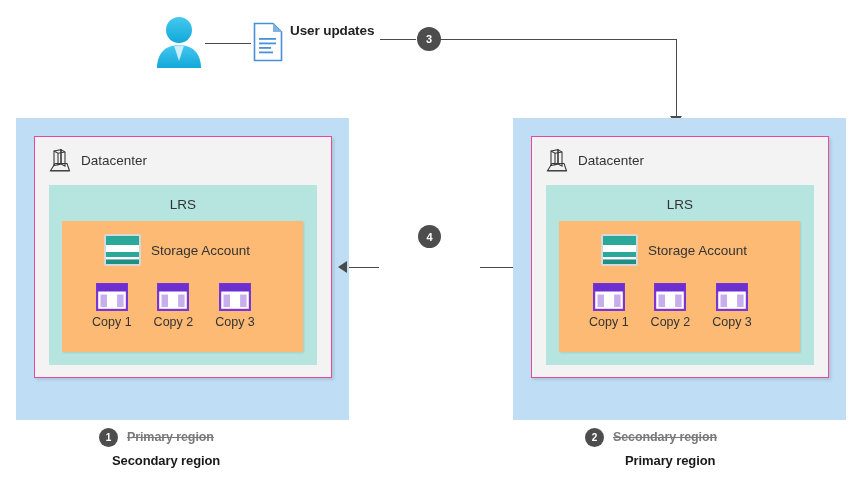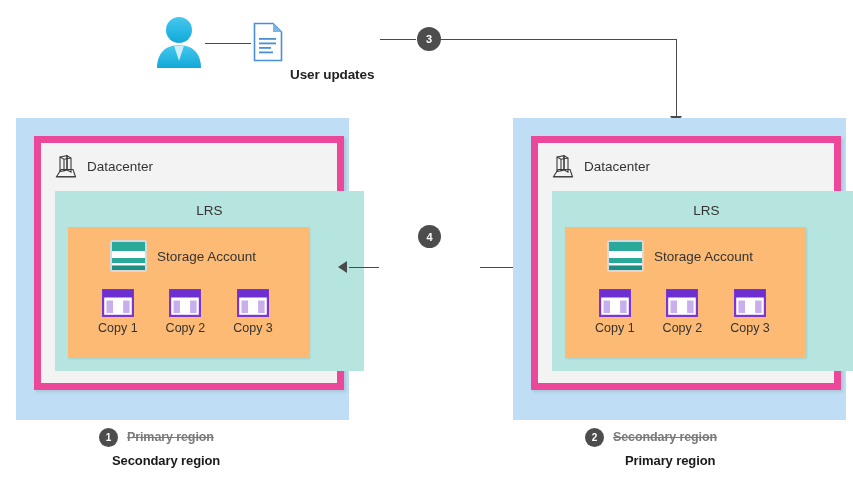--- a/index.html
+++ b/index.html
@@ -13,21 +13,20 @@
   .canvas{position:relative;width:853px;height:486px;}
 
   
   .user-icon{position:absolute;left:153px;top:16px;width:52px;height:56px;}
   .doc-icon{position:absolute;left:253px;top:22px;width:30px;height:40px;}
 
   .user-label{
     position:absolute;left:290px;top:22px;width:110px;
     font-size:13.5px;font-weight:bold;color:#222222;line-height:17px;
     letter-spacing:-0.1px;
-    margin-top:44px;
   }
 
   
   .line-user-doc{position:absolute;left:205px;top:43px;width:46px;height:1px;background:#4a4a4a;}
   
   .line-label-b3{position:absolute;left:380px;top:39px;width:36px;height:1px;background:#4a4a4a;}
 
   .badge{
     position:absolute;border-radius:50%;
     background:#4d4d4d;color:#ffffff;
@@ -53,52 +52,51 @@
   .region{
     position:absolute;top:118px;width:333px;height:302px;
     background:#bfdef5;
   }
   .region.left{left:16px;}
   .region.right{left:513px;}
 
   .dc-box{
     position:absolute;left:18px;top:18px;
     width:296px;height:240px;
-    background:#f3f3f3;border:7px solid #ec4899;
+    background:#f3f3f3;border:1px solid #ec4899;
     box-shadow:2px 2px 3px rgba(0,0,0,0.12);
   }
   .dc-head{
     position:absolute;left:13px;top:11px;
     display:flex;align-items:center;gap:9px;
   }
   .dc-icon{width:24px;height:25px;}
   .dc-label{font-size:13.5px;color:#333333;}
 
   .lrs-box{
     position:absolute;left:14px;top:48px;
     width:268px;height:180px;
     background:#b6e5e0;
-    padding-left:41px;
   }
   .lrs-title{
     position:absolute;left:0;top:12px;width:100%;
     text-align:center;font-size:13.5px;color:#333333;
   }
   .lrs-inner{
     position:absolute;left:13px;top:36px;
     width:241px;height:131px;
     background:#fdba74;
     box-shadow:1px 1px 2px rgba(0,0,0,0.10);
   }
 
   .sa-row{position:absolute;left:42px;top:13px;display:flex;align-items:center;gap:10px;}
   .sa-icon{width:37px;height:32px;}
   .sa-label{font-size:13.5px;color:#333333;white-space:nowrap;}
 
-  .copies{position:absolute;left:30px;top:62px;display:flex;gap:28px;}
+  .copies{position:absolute;left:30px;top:62px;display:flex;gap:22px;}
   .copy{display:flex;flex-direction:column;align-items:center;}
   .copy-icon{width:32px;height:28px;}
   .copy-label{margin-top:4px;font-size:12.5px;color:#333333;white-space:nowrap;}
 
   
   .repl-label{
     position:absolute;left:355px;top:250px;width:150px;
     text-align:center;font-size:12.5px;font-weight:bold;color:#222222;
     line-height:15px;letter-spacing:-0.1px;
   }

